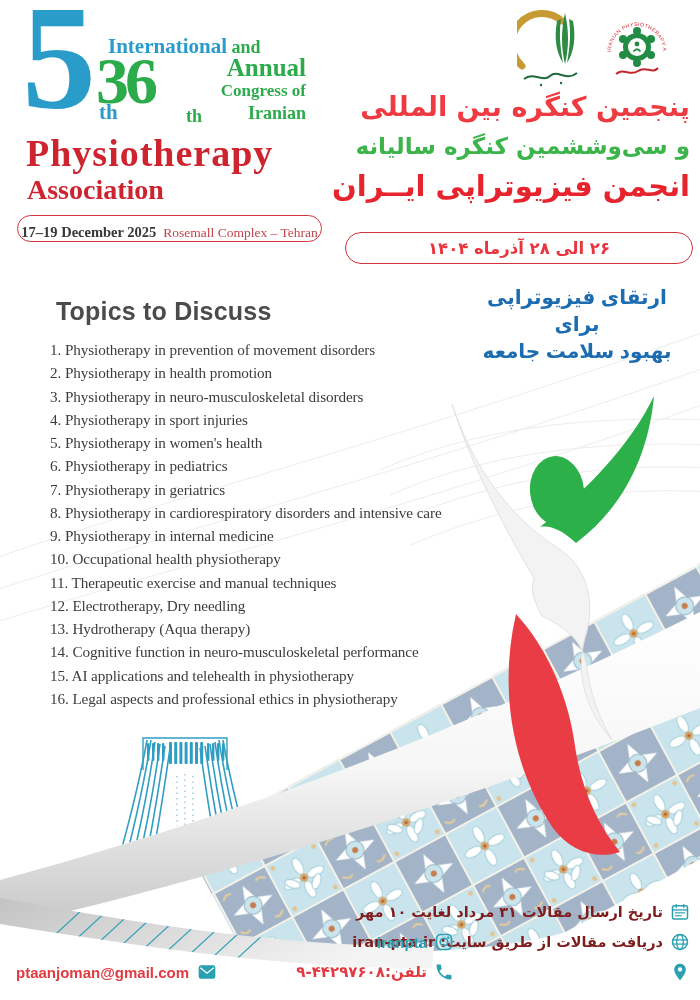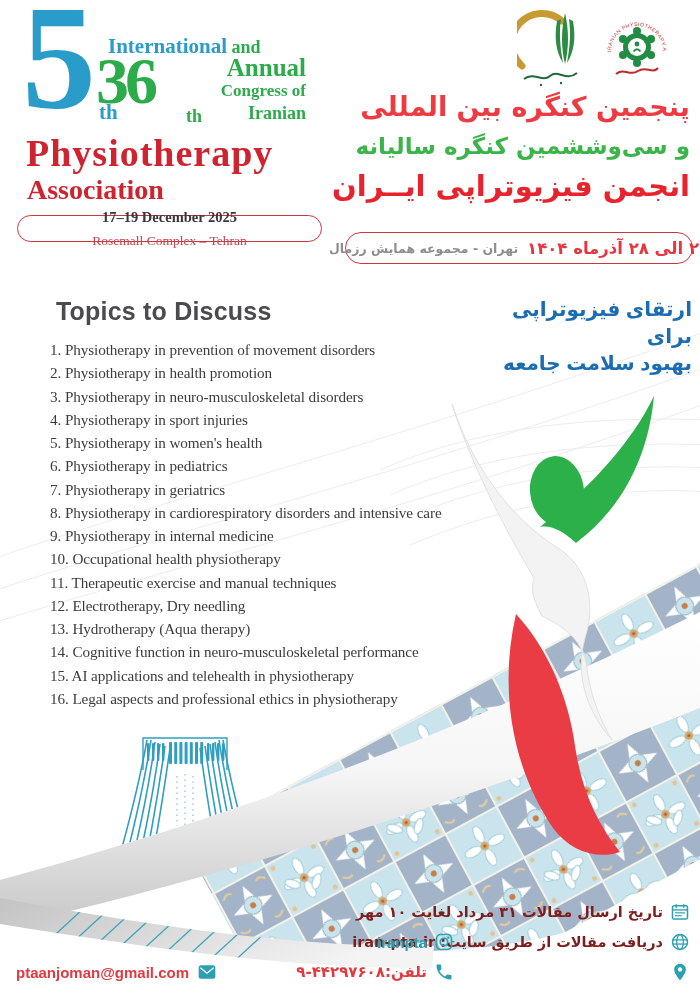--- a/index.html
+++ b/index.html
@@ -24,37 +24,37 @@
           line-height:27px;color:#2cab4b;}
   .congress{font-family:"Liberation Serif",serif;font-weight:bold;font-size:17px;
             line-height:19px;color:#2cab4b;}
   .iranian{font-family:"Liberation Serif",serif;font-weight:bold;font-size:18px;
            line-height:26px;color:#2cab4b;}
   .physio{left:26px;top:134px;font-family:"Liberation Serif",serif;font-weight:bold;
           font-size:38px;line-height:1;color:#cd2430;letter-spacing:1px;}
   .assoc{left:27px;top:176px;font-family:"Liberation Serif",serif;font-weight:bold;
          font-size:28px;line-height:1;color:#cd2430;}
   .pill-en{left:17px;top:215px;width:303px;height:25px;border:1.6px solid #d2333b;
-           border-radius:14px;display:flex;align-items:center;justify-content:center;gap:7px;
-           font-family:"Liberation Serif",serif;white-space:nowrap;background:#fff;flex-direction:column;}
+           border-radius:14px;display:flex;align-items:flex-end;justify-content:center;gap:7px;
+           font-family:"Liberation Serif",serif;white-space:nowrap;background:#fff;}
   .pill-en-date{font-weight:bold;font-size:14.5px;color:#37373b;}
   .pill-en-venue{font-size:13.5px;color:#c2444c;}
   
   .fa{font-family:"DejaVu Sans","Liberation Sans",sans-serif;direction:rtl;}
   .fa-title{right:10px;top:86px;text-align:right;}
   .fa-l1{font-weight:bold;font-size:27px;line-height:41px;color:#ef3a42;}
   .fa-l2{font-weight:bold;font-size:23px;line-height:38px;color:#3bb44a;}
   .fa-l3{font-weight:bold;font-size:29px;line-height:42px;color:#e7242d;}
   .pill-fa{right:7px;top:232px;width:346px;height:30px;border:1.6px solid #d2333b;
            border-radius:16px;display:flex;align-items:center;justify-content:center;gap:9px;
            direction:rtl;white-space:nowrap;background:#fff;}
   .pill-fa-date{font-weight:bold;font-size:16.5px;color:#e8343c;}
   .pill-fa-venue{font-weight:bold;font-size:12.5px;color:#8d8d8d;}
   
-  .slogan{right:8px;top:284px;width:230px;margin-top:12px;}
+  .slogan{right:8px;top:284px;width:230px;text-align:center;}
   .slogan-fa{font-weight:bold;font-size:20px;line-height:27px;color:#1b6cb1;direction:rtl;}
   .slogan-en{margin-top:4px;font-family:"Liberation Serif",serif;font-weight:bold;
              font-size:15.5px;line-height:17.5px;color:#c1272d;}
   
   .topics-heading{left:56px;top:297px;font-size:25px;font-weight:bold;color:#4b4b4d;
                   letter-spacing:0.2px;}
   .topics-list{left:50px;top:338px;font-family:Liberation Serif, serif;}
   .topic-item{font-size:15.2px;line-height:23.25px;color:#3c3c3c;white-space:nowrap;
               letter-spacing:-0.1px;}
   
@@ -292,21 +292,20 @@
       <path d="M16,64 C24,57 30,67 38,61 C46,55 52,65 58,58" stroke="#c1272d" stroke-width="2" fill="none"></path>
     </svg>
   </div>
   <div class="abs fa fa-title" style="z-index:2">
     <div class="fa-l1">پنجمین کنگره بین المللی</div>
     <div class="fa-l2">و سی‌وششمین کنگره سالیانه</div>
     <div class="fa-l3">انجمن فیزیوتراپی ایــران</div>
   </div>
   <div class="abs fa pill-fa" style="z-index:2">
     <span class="pill-fa-date">۲۶ الی ۲۸ آذرماه ۱۴۰۴</span>
-    <span class="pill-fa-venue">تهران - مجموعه همایش رزمال</span>
   </div>
 
   <div class="abs slogan" style="z-index:2">
     <div class="slogan-fa">ارتقای فیزیوتراپی برای</div>
     <div class="slogan-fa">بهبود سلامت جامعه</div>
   </div>
 
   <div class="abs topics-heading" style="z-index:2">Topics to Discuss</div>
   <div class="abs topics-list" style="z-index:2">
     <div class="topic-item">1. Physiotherapy in prevention of movement disorders</div>

